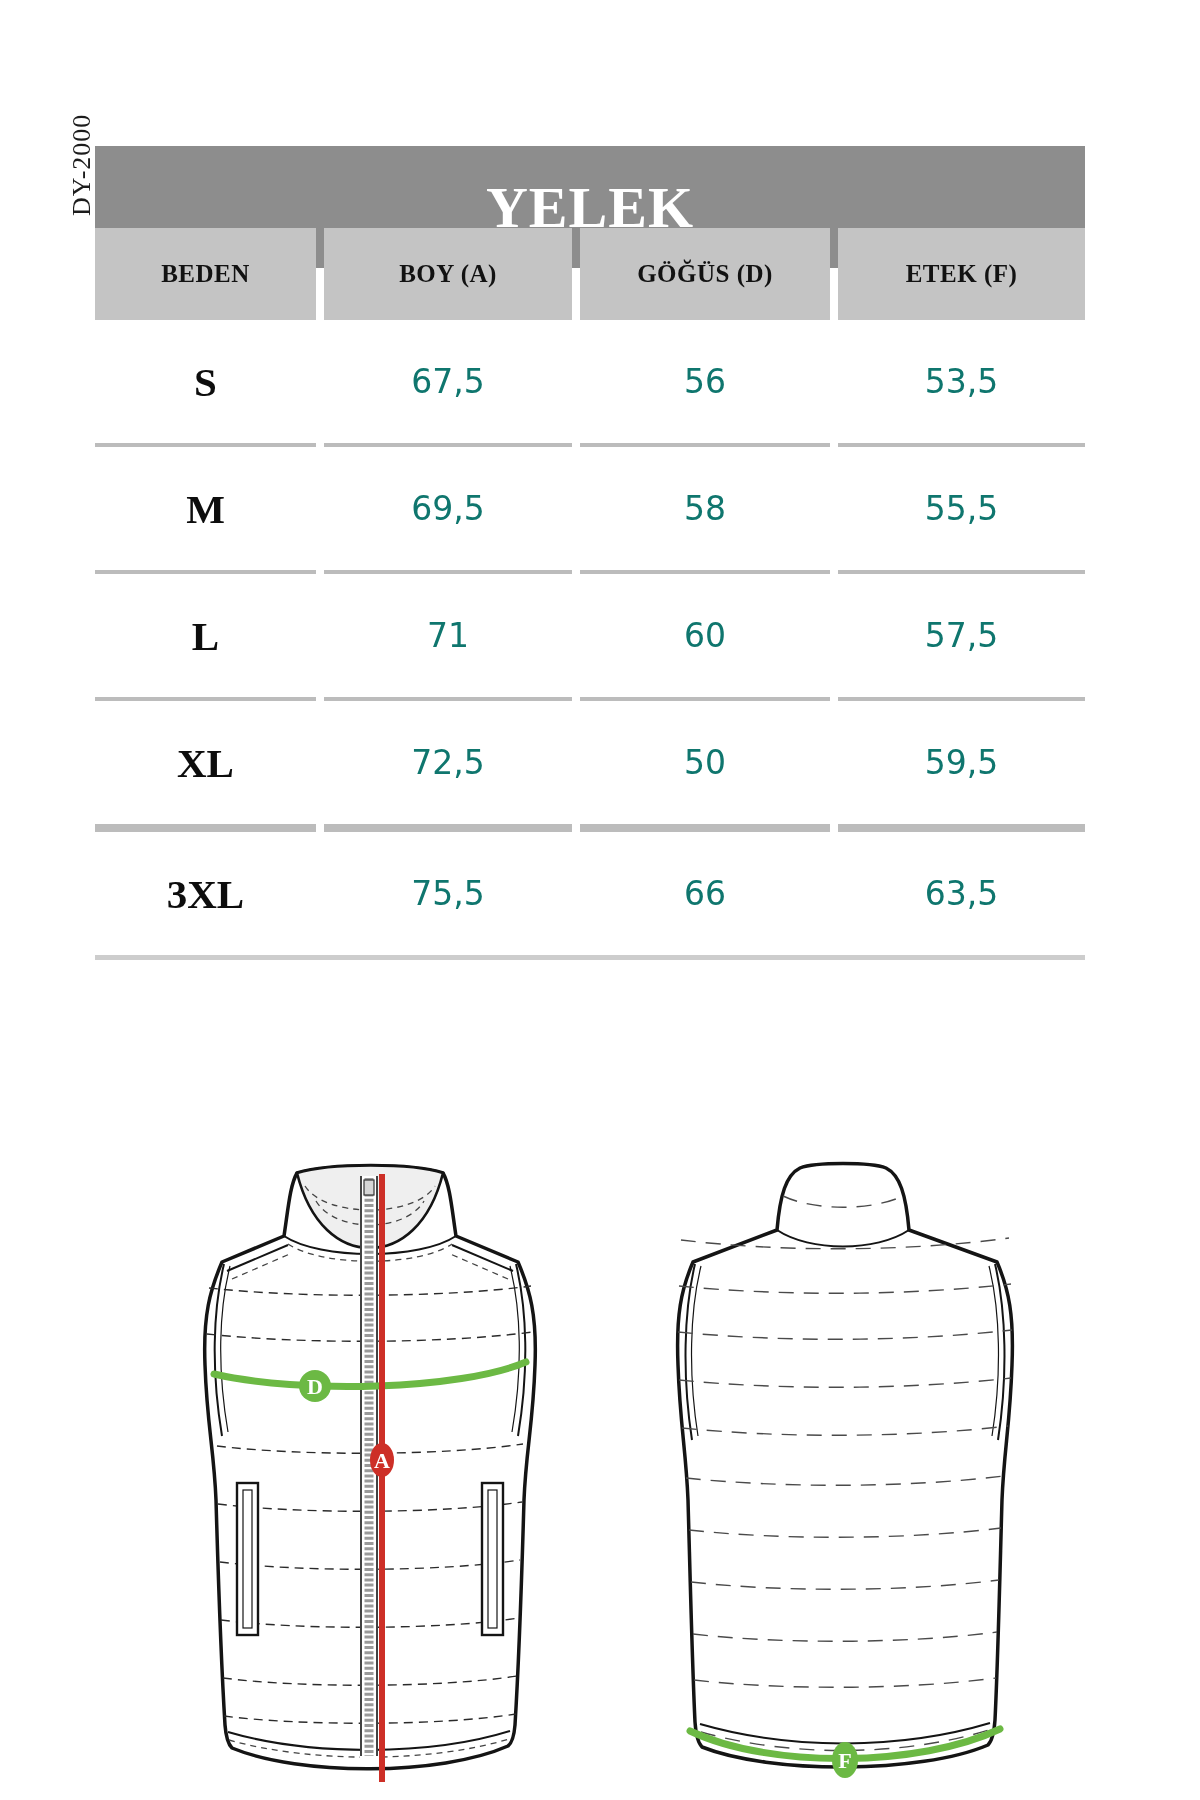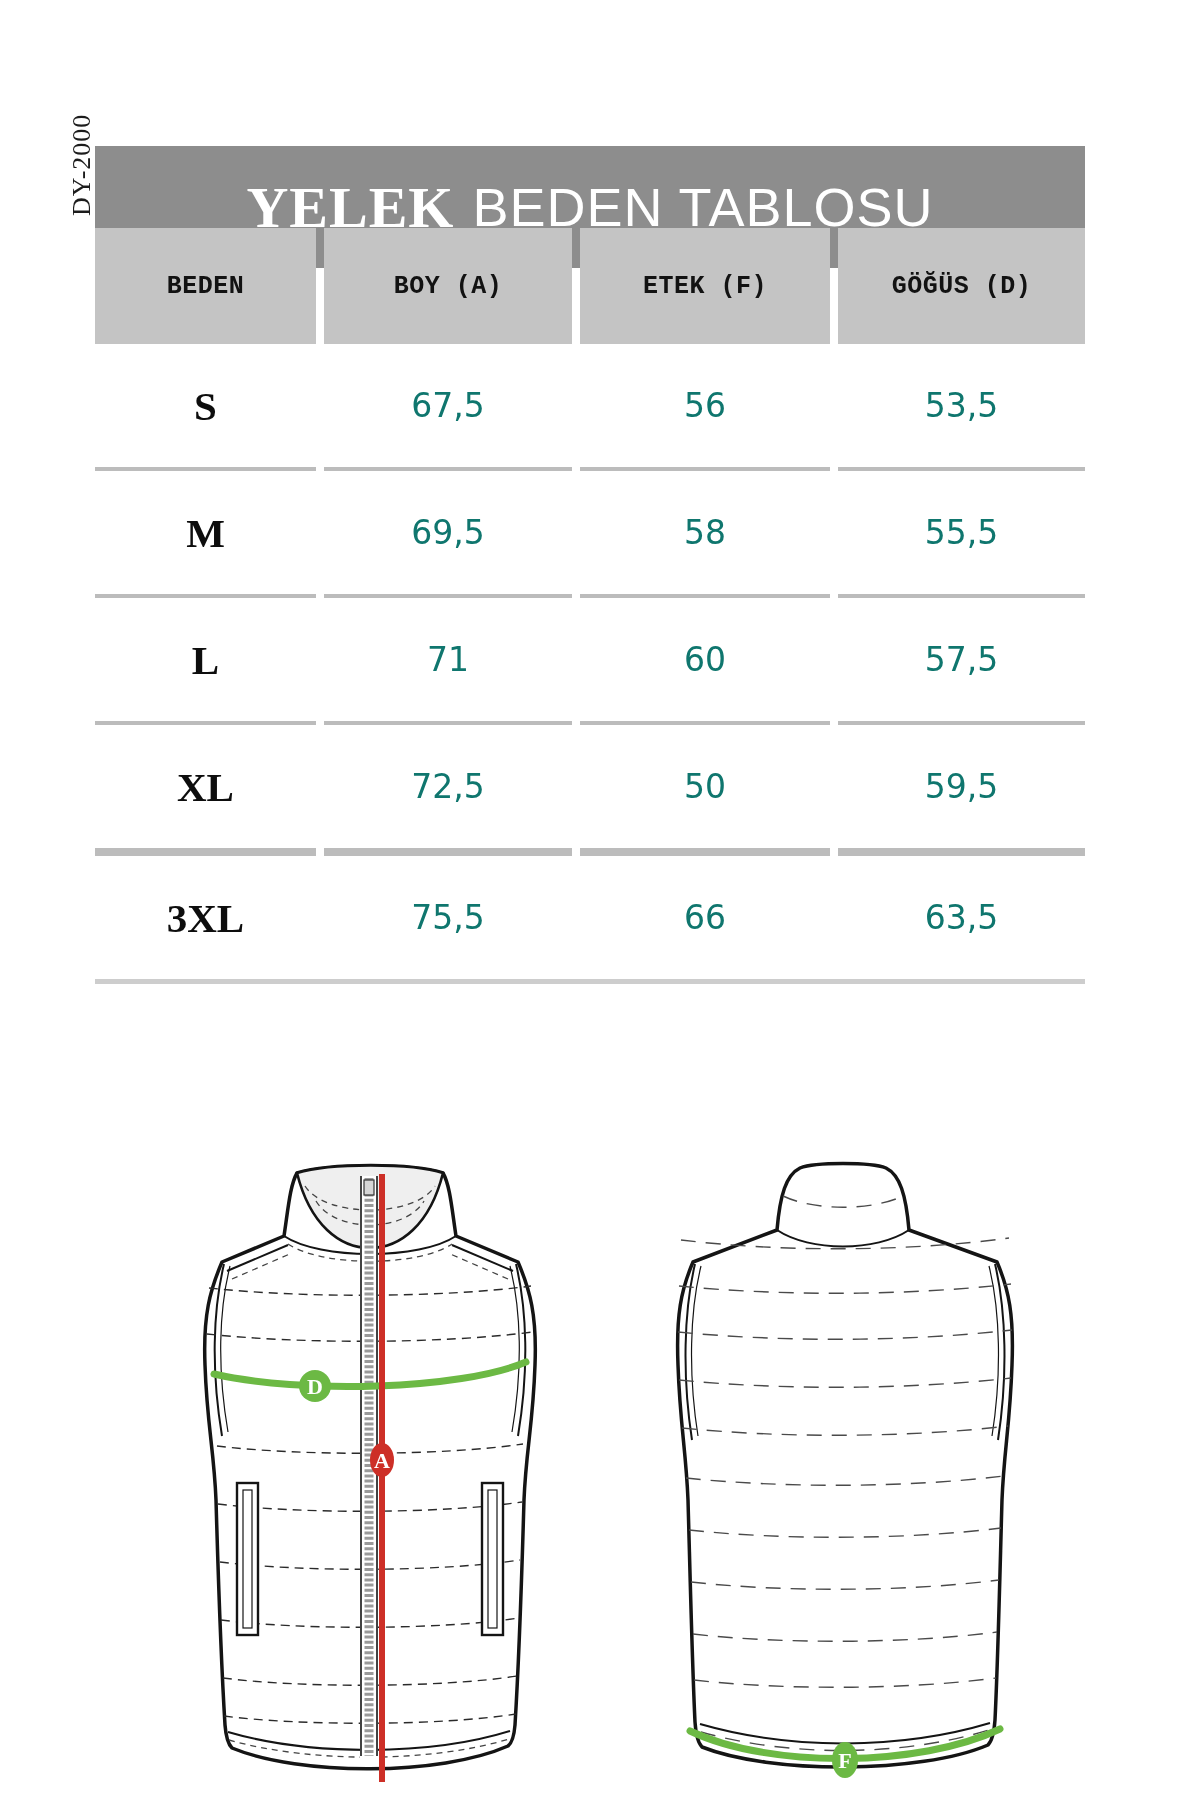--- a/index.html
+++ b/index.html
@@ -18,23 +18,23 @@
   .title-bar{
     position:absolute; left:95px; top:98px; width:990px; height:122px;
     background:var(--bar-bg); display:flex; align-items:center; justify-content:center;
     gap:18px; color:#ffffff; white-space:nowrap;margin-top:48px;
   }
   .title-serif{font-family:"Liberation Serif", serif; font-weight:bold; font-size:58px; letter-spacing:1px;}
   .title-sans{font-family:"Liberation Sans", sans-serif; font-weight:normal; font-size:54px; letter-spacing:1px;}
   .size-table{position:absolute; left:95px; top:228px; width:990px;}
   .row{display:grid; grid-template-columns:221px 248px 250px 247px; column-gap:8px;}
   .th{
-    height:116px; background:var(--cell-bg);
+    height:92px; background:var(--cell-bg);
     display:flex; align-items:center; justify-content:center;
-    font-family:Liberation Mono, monospace; font-weight:bold; font-size:25px; color:#121212;
+    font-family:Liberation Serif, serif; font-weight:bold; font-size:25px; color:#121212;
     letter-spacing:0.5px;
   }
   .data-row .td{
     height:123px; display:flex; align-items:center; justify-content:center;
     font-family:"DejaVu Sans", sans-serif; font-size:33px; color:#0f766e;
   }
   .data-row .td.size{
     font-family:"Liberation Serif", serif; font-weight:bold; font-size:41px; color:#0d0d0d;
   }
   .sep-row{display:grid; grid-template-columns:221px 248px 250px 247px; column-gap:8px;}
@@ -54,29 +54,28 @@
     fill:#ffffff; text-anchor:middle;
   }
 </style>
 </head>
 <body style="--green: #6cb944; --red: #cd2f27; --bar-bg: #8d8d8d; --cell-bg: #c4c4c4; --rule: #bcbcbc; --rule-final: #cdcdcd;">
 
 <div class="vertical-label">DY-2000</div>
 
 <div class="title-bar">
   <span class="title-serif">YELEK</span>
-  <span class="title-sans">BEDEN TABLOSU</span>
 </div>
 
 <div class="size-table">
   <div class="row">
     <div class="th">BEDEN</div>
     <div class="th">BOY (A)</div>
+    <div class="th">GÖĞÜS (D)</div>
     <div class="th">ETEK (F)</div>
-    <div class="th">GÖĞÜS (D)</div>
   </div>
 
   <div class="row data-row">
     <div class="td size">S</div>
     <div class="td">67,5</div>
     <div class="td">56</div>
     <div class="td">53,5</div>
   </div>
   <div class="sep-row">
       <span class="sep"></span>

